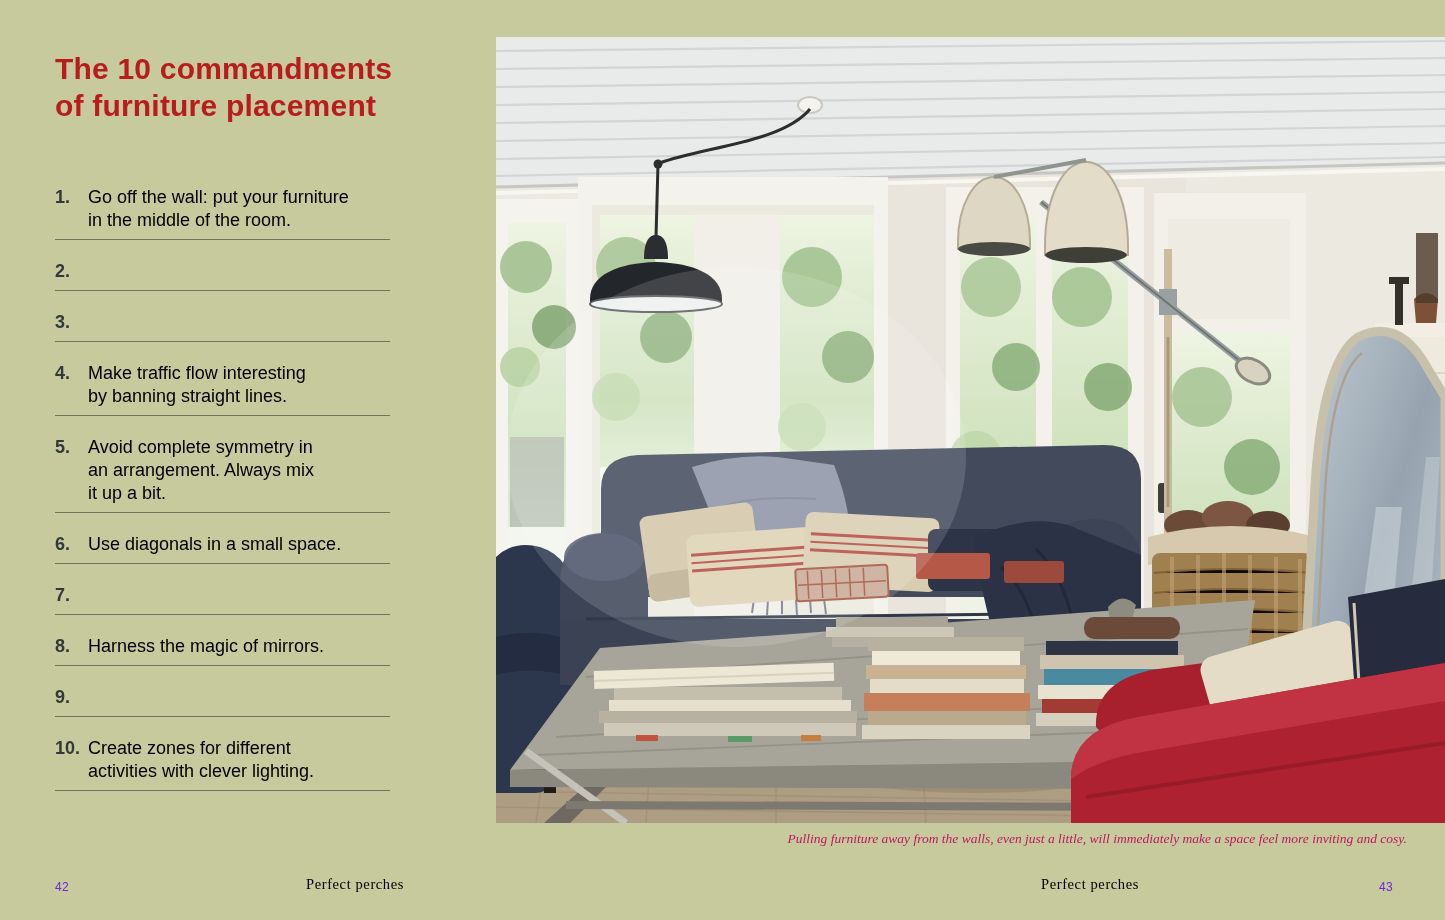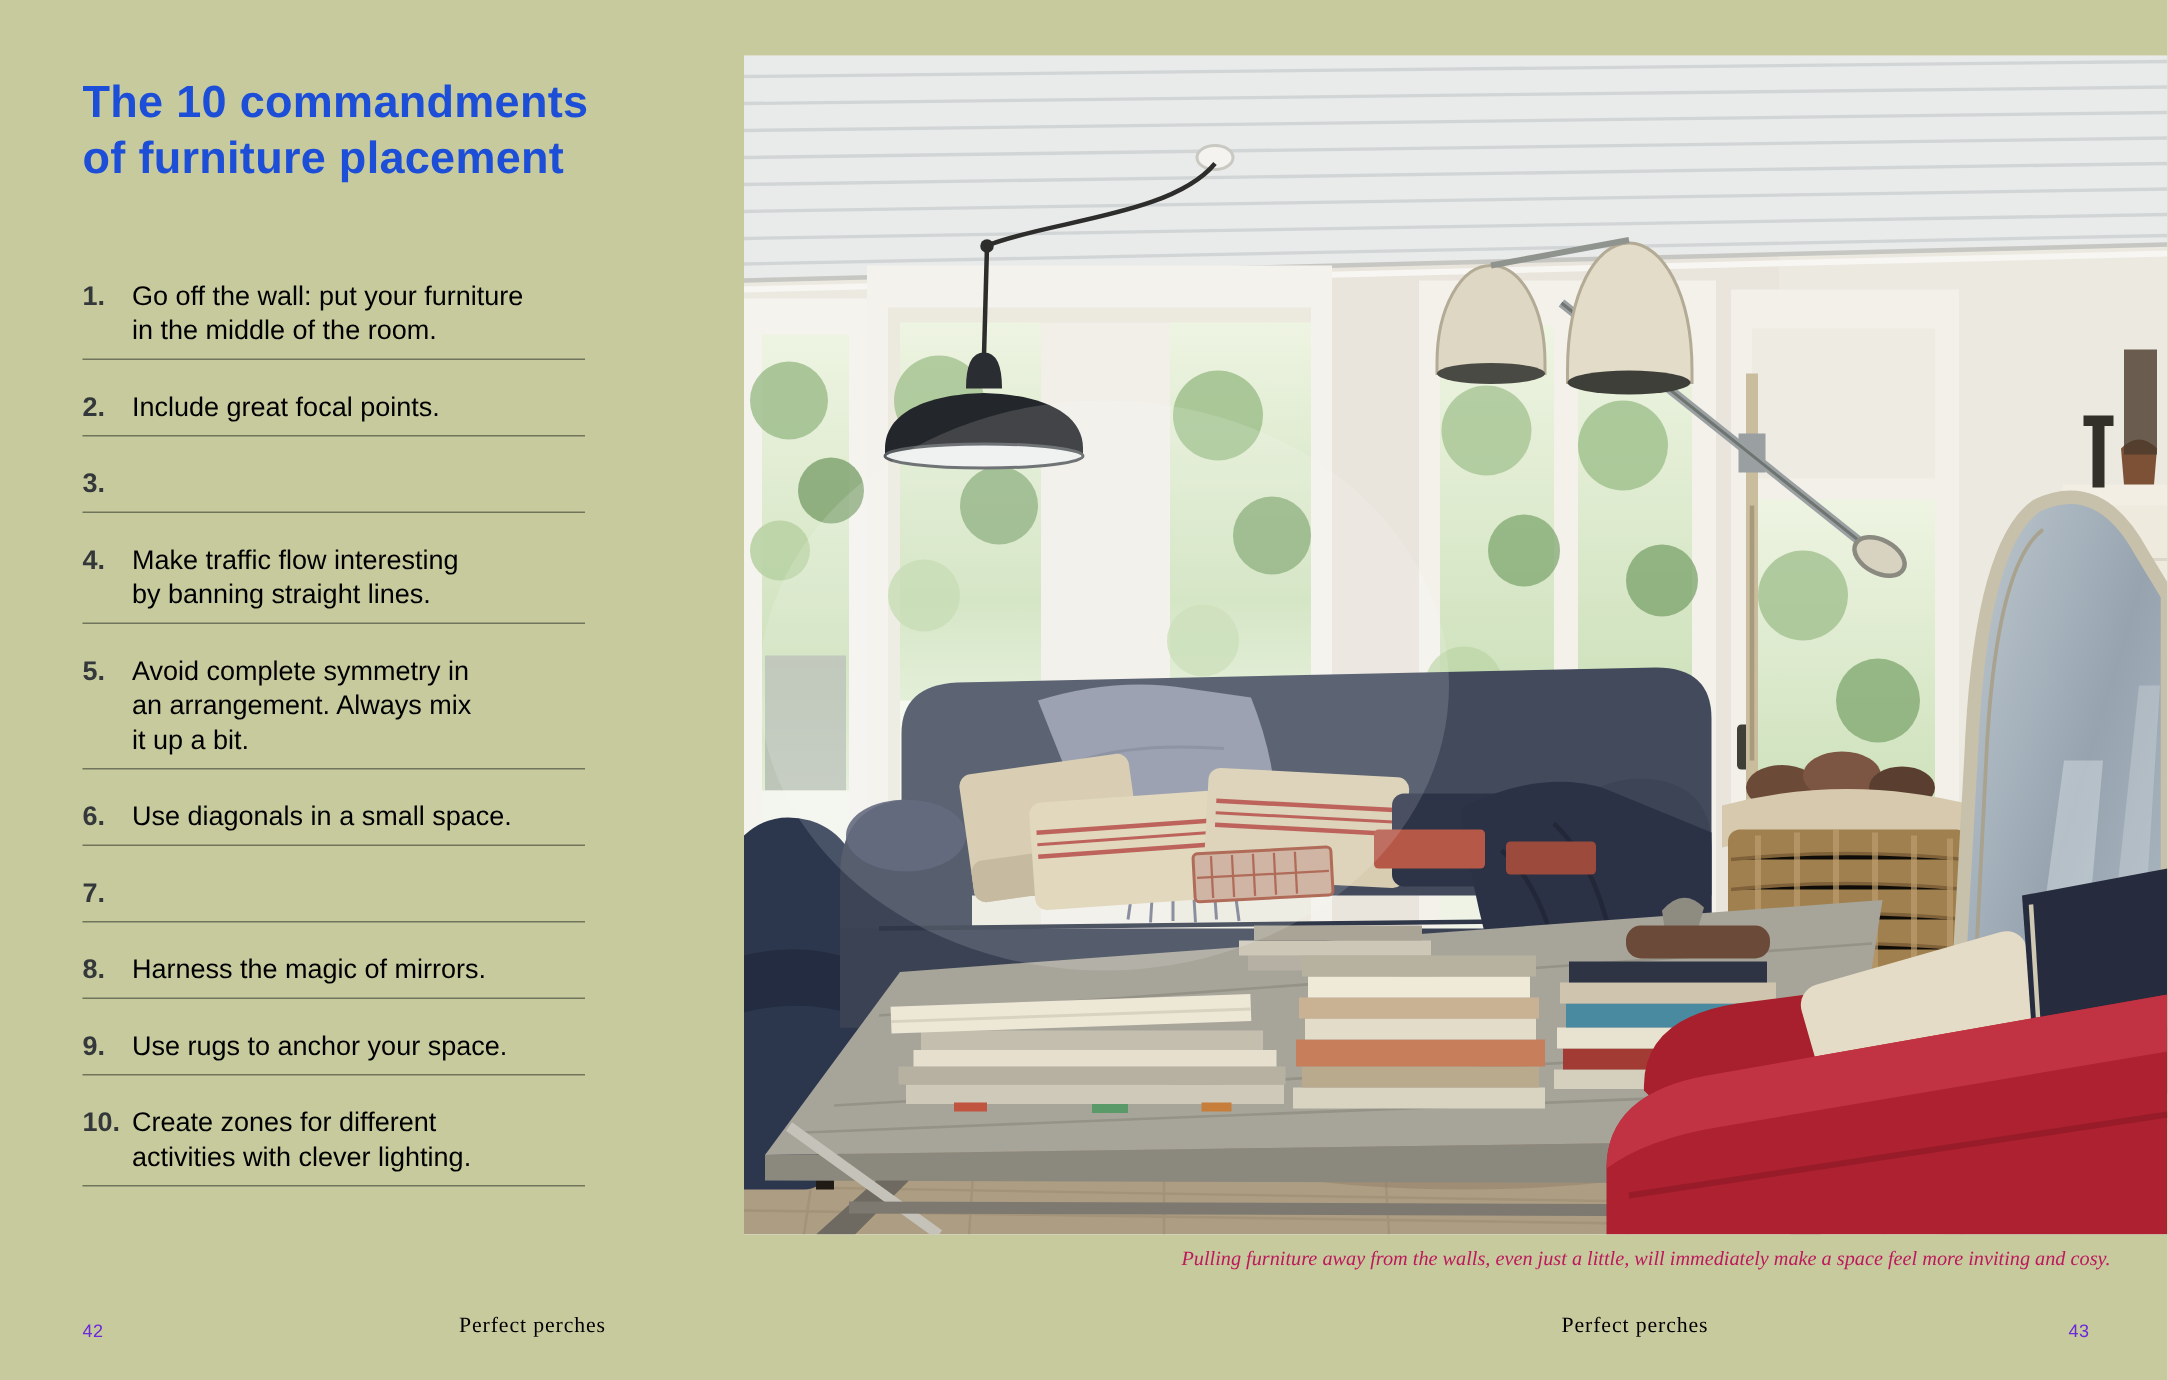--- a/index.html
+++ b/index.html
@@ -5,21 +5,21 @@
   html,body{margin:0;padding:0;}
   body{
     width:1445px;height:920px;position:relative;overflow:hidden;
     background:#c6ca9d;
     font-family:"Liberation Sans",sans-serif;
   }
   
   .page-title{
     position:absolute;left:55px;top:30px;width:350px;
     font-size:30px;line-height:37px;font-weight:600;
-    letter-spacing:.2px;color:#1d4ed8;
+    letter-spacing:.2px;color:#b91c1c;
   }
   .commandments{
     position:absolute;left:55px;top:186px;width:335px;
     list-style:none;margin:0;padding:0;
   }
   .commandment{
     display:flex;align-items:flex-start;
     padding-bottom:7px;margin-bottom:20px;
     border-bottom:1px solid #70745a;
   }
@@ -62,21 +62,20 @@
 <h1 class="page-title">The 10 commandments of furniture placement</h1>
 
 <ol class="commandments">
   <li class="commandment">
     <span class="cmd-num">1.</span>
     <span class="cmd-text">Go off the wall: put your furniture
 in the middle of the room.</span>
   </li>
   <li class="commandment">
     <span class="cmd-num">2.</span>
-    <span class="cmd-text">Include great focal points.</span>
   </li>
   <li class="commandment">
     <span class="cmd-num">3.</span>
   </li>
   <li class="commandment">
     <span class="cmd-num">4.</span>
     <span class="cmd-text">Make traffic flow interesting
 by banning straight lines.</span>
   </li>
   <li class="commandment">
@@ -91,21 +90,20 @@
   </li>
   <li class="commandment">
     <span class="cmd-num">7.</span>
   </li>
   <li class="commandment">
     <span class="cmd-num">8.</span>
     <span class="cmd-text">Harness the magic of mirrors.</span>
   </li>
   <li class="commandment">
     <span class="cmd-num">9.</span>
-    <span class="cmd-text">Use rugs to anchor your space.</span>
   </li>
   <li class="commandment">
     <span class="cmd-num">10.</span>
     <span class="cmd-text">Create zones for different
 activities with clever lighting.</span>
   </li>
 </ol>
 
 <div class="photo">
 <svg width="949" height="786" viewBox="0 0 949 786" xmlns="http://www.w3.org/2000/svg">

